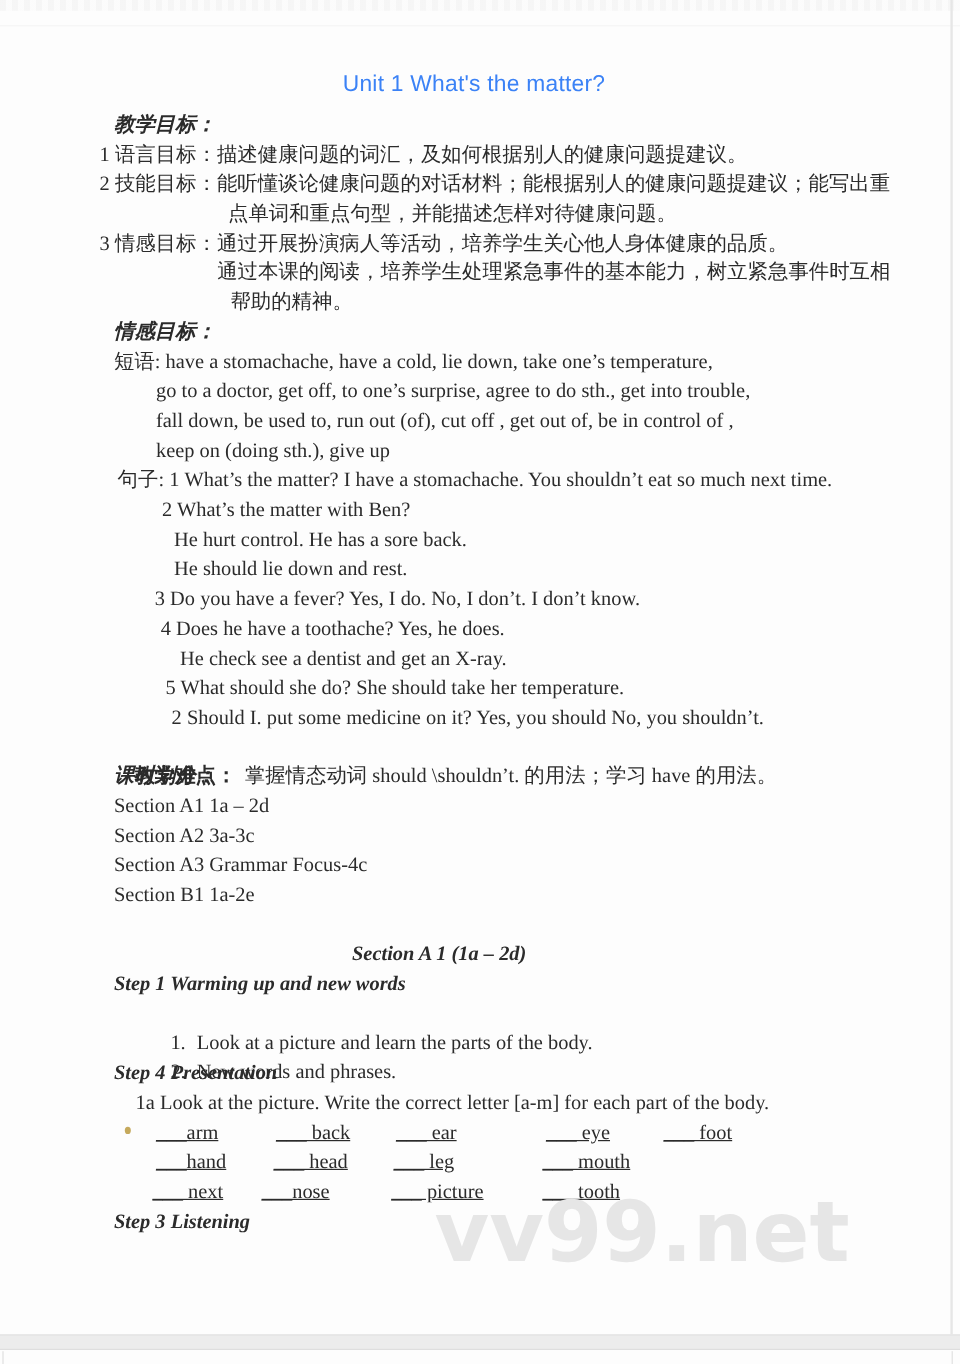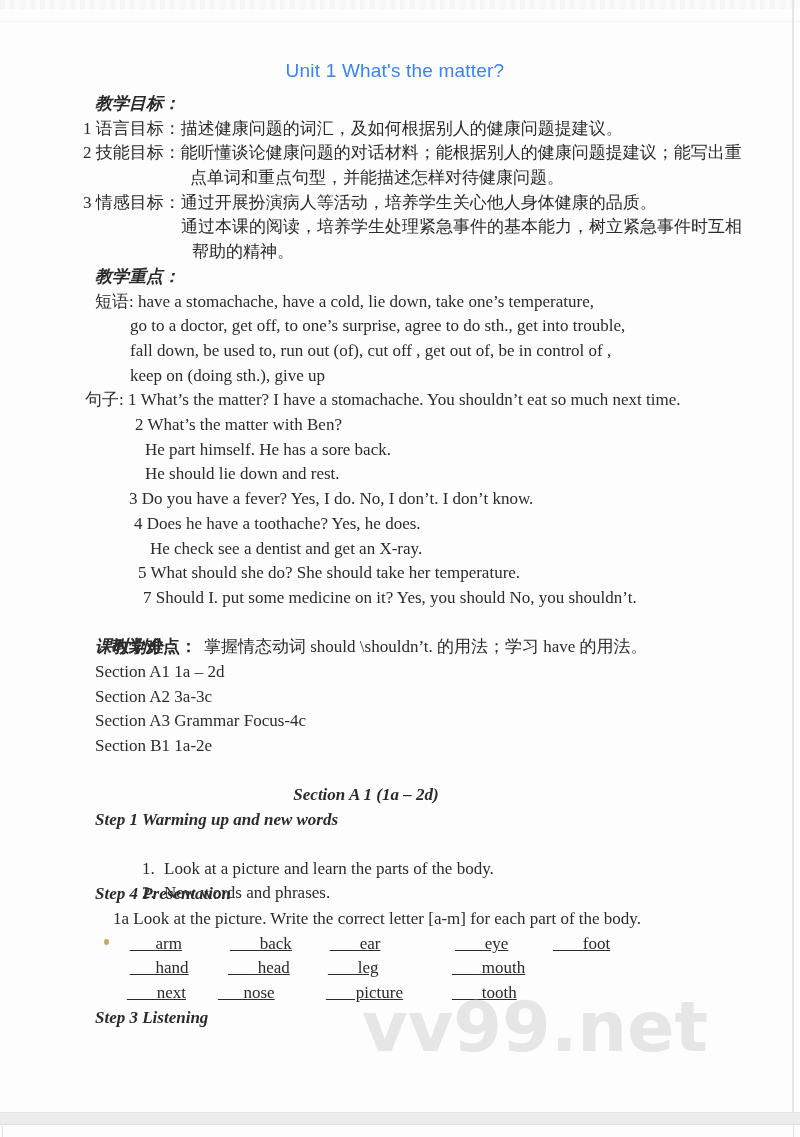--- a/index.html
+++ b/index.html
@@ -62,35 +62,35 @@
   <div class="title">Unit 1 What's the matter?</div>
 
   <div class="ln b" style="left:95px;top:92px">教学目标：</div>
   <div class="ln" style="left:83px;top:117px">1 语言目标：描述健康问题的词汇，及如何根据别人的健康问题提建议。</div>
   <div class="ln" style="left:83px;top:141px">2 技能目标：能听懂谈论健康问题的对话材料；能根据别人的健康问题提建议；能写出重</div>
   <div class="ln" style="left:190px;top:166px">点单词和重点句型，并能描述怎样对待健康问题。</div>
   <div class="ln" style="left:83px;top:191px">3 情感目标：通过开展扮演病人等活动，培养学生关心他人身体健康的品质。</div>
   <div class="ln" style="left:181px;top:215px">通过本课的阅读，培养学生处理紧急事件的基本能力，树立紧急事件时互相</div>
   <div class="ln" style="left:192px;top:240px">帮助的精神。</div>
 
-  <div class="ln b" style="left:95px;top:265px">教学重点：</div>
+  <div class="ln b" style="left:95px;top:265px">情感目标：</div>
   <div class="ln" style="left:95px;top:290px">短语: have a stomachache, have a cold, lie down, take one’s temperature,</div>
   <div class="ln" style="left:130px;top:314px">go to a doctor, get off, to one’s surprise, agree to do sth., get into trouble,</div>
   <div class="ln" style="left:130px;top:339px">fall down, be used to, run out (of), cut off , get out of, be in control of ,</div>
   <div class="ln" style="left:130px;top:364px">keep on (doing sth.), give up</div>
 
-  <div class="ln" style="left:85px;top:388px">句子: 1 What’s the matter? I have a stomachache. You shouldn’t eat so much next time.</div>
+  <div class="ln" style="left:98px;top:388px">句子: 1 What’s the matter? I have a stomachache. You shouldn’t eat so much next time.</div>
   <div class="ln" style="left:135px;top:413px">2 What’s the matter with Ben?</div>
-  <div class="ln" style="left:145px;top:438px">He part himself. He has a sore back.</div>
+  <div class="ln" style="left:145px;top:438px">He hurt control. He has a sore back.</div>
   <div class="ln" style="left:145px;top:462px">He should lie down and rest.</div>
   <div class="ln" style="left:129px;top:487px">3 Do you have a fever? Yes, I do. No, I don’t. I don’t know.</div>
   <div class="ln" style="left:134px;top:512px">4 Does he have a toothache? Yes, he does.</div>
   <div class="ln" style="left:150px;top:537px">He check see a dentist and get an X-ray.</div>
   <div class="ln" style="left:138px;top:561px">5 What should she do? She should take her temperature.</div>
-  <div class="ln" style="left:143px;top:586px">7 Should I. put some medicine on it? Yes, you should No, you shouldn’t.</div>
+  <div class="ln" style="left:143px;top:586px">2 Should I. put some medicine on it? Yes, you should No, you shouldn’t.</div>
 
   <div class="ln" style="left:95px;top:611px">
     <span class="dlabel">教学难点：</span><span class="dtext">掌握情态动词 should \shouldn’t. 的用法；学习 have 的用法。</span>
   </div>
 
   <div class="ln b" style="left:95px;top:635px">课时划分：</div>
   <div class="ln" style="left:95px;top:660px">Section A1 1a – 2d</div>
   <div class="ln" style="left:95px;top:685px">Section A2 3a-3c</div>
   <div class="ln" style="left:95px;top:709px">Section A3 Grammar Focus-4c</div>
   <div class="ln" style="left:95px;top:734px">Section B1 1a-2e</div>

